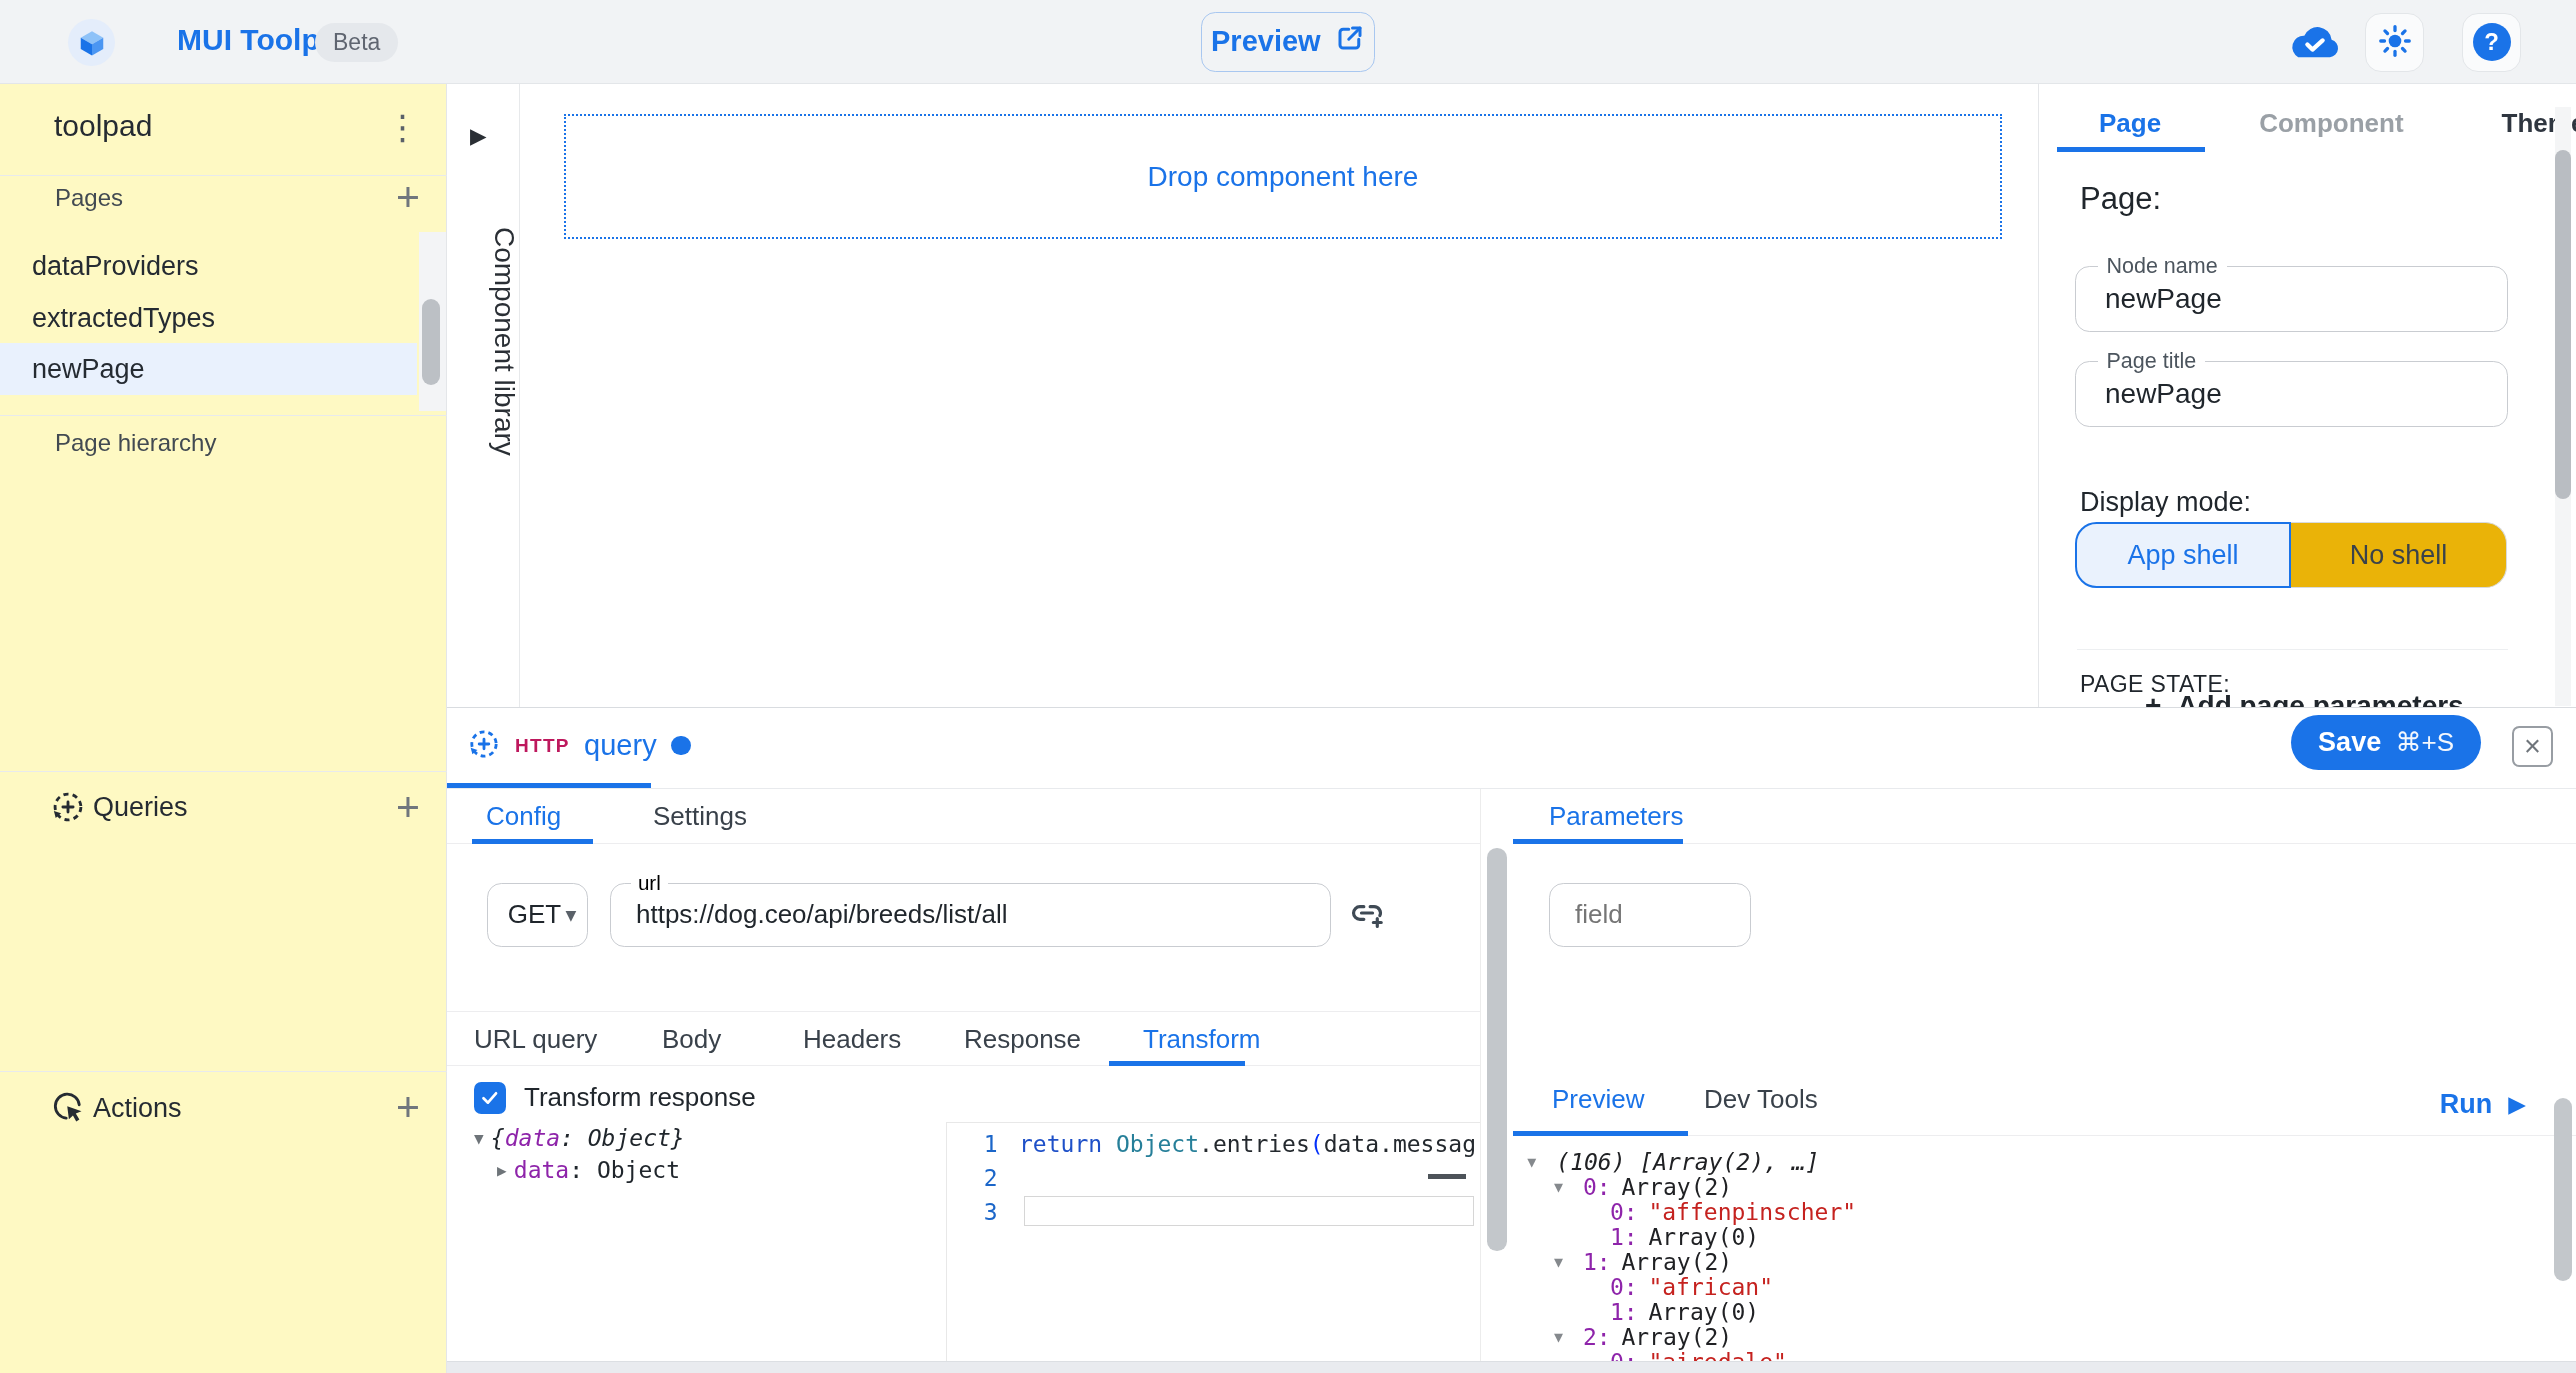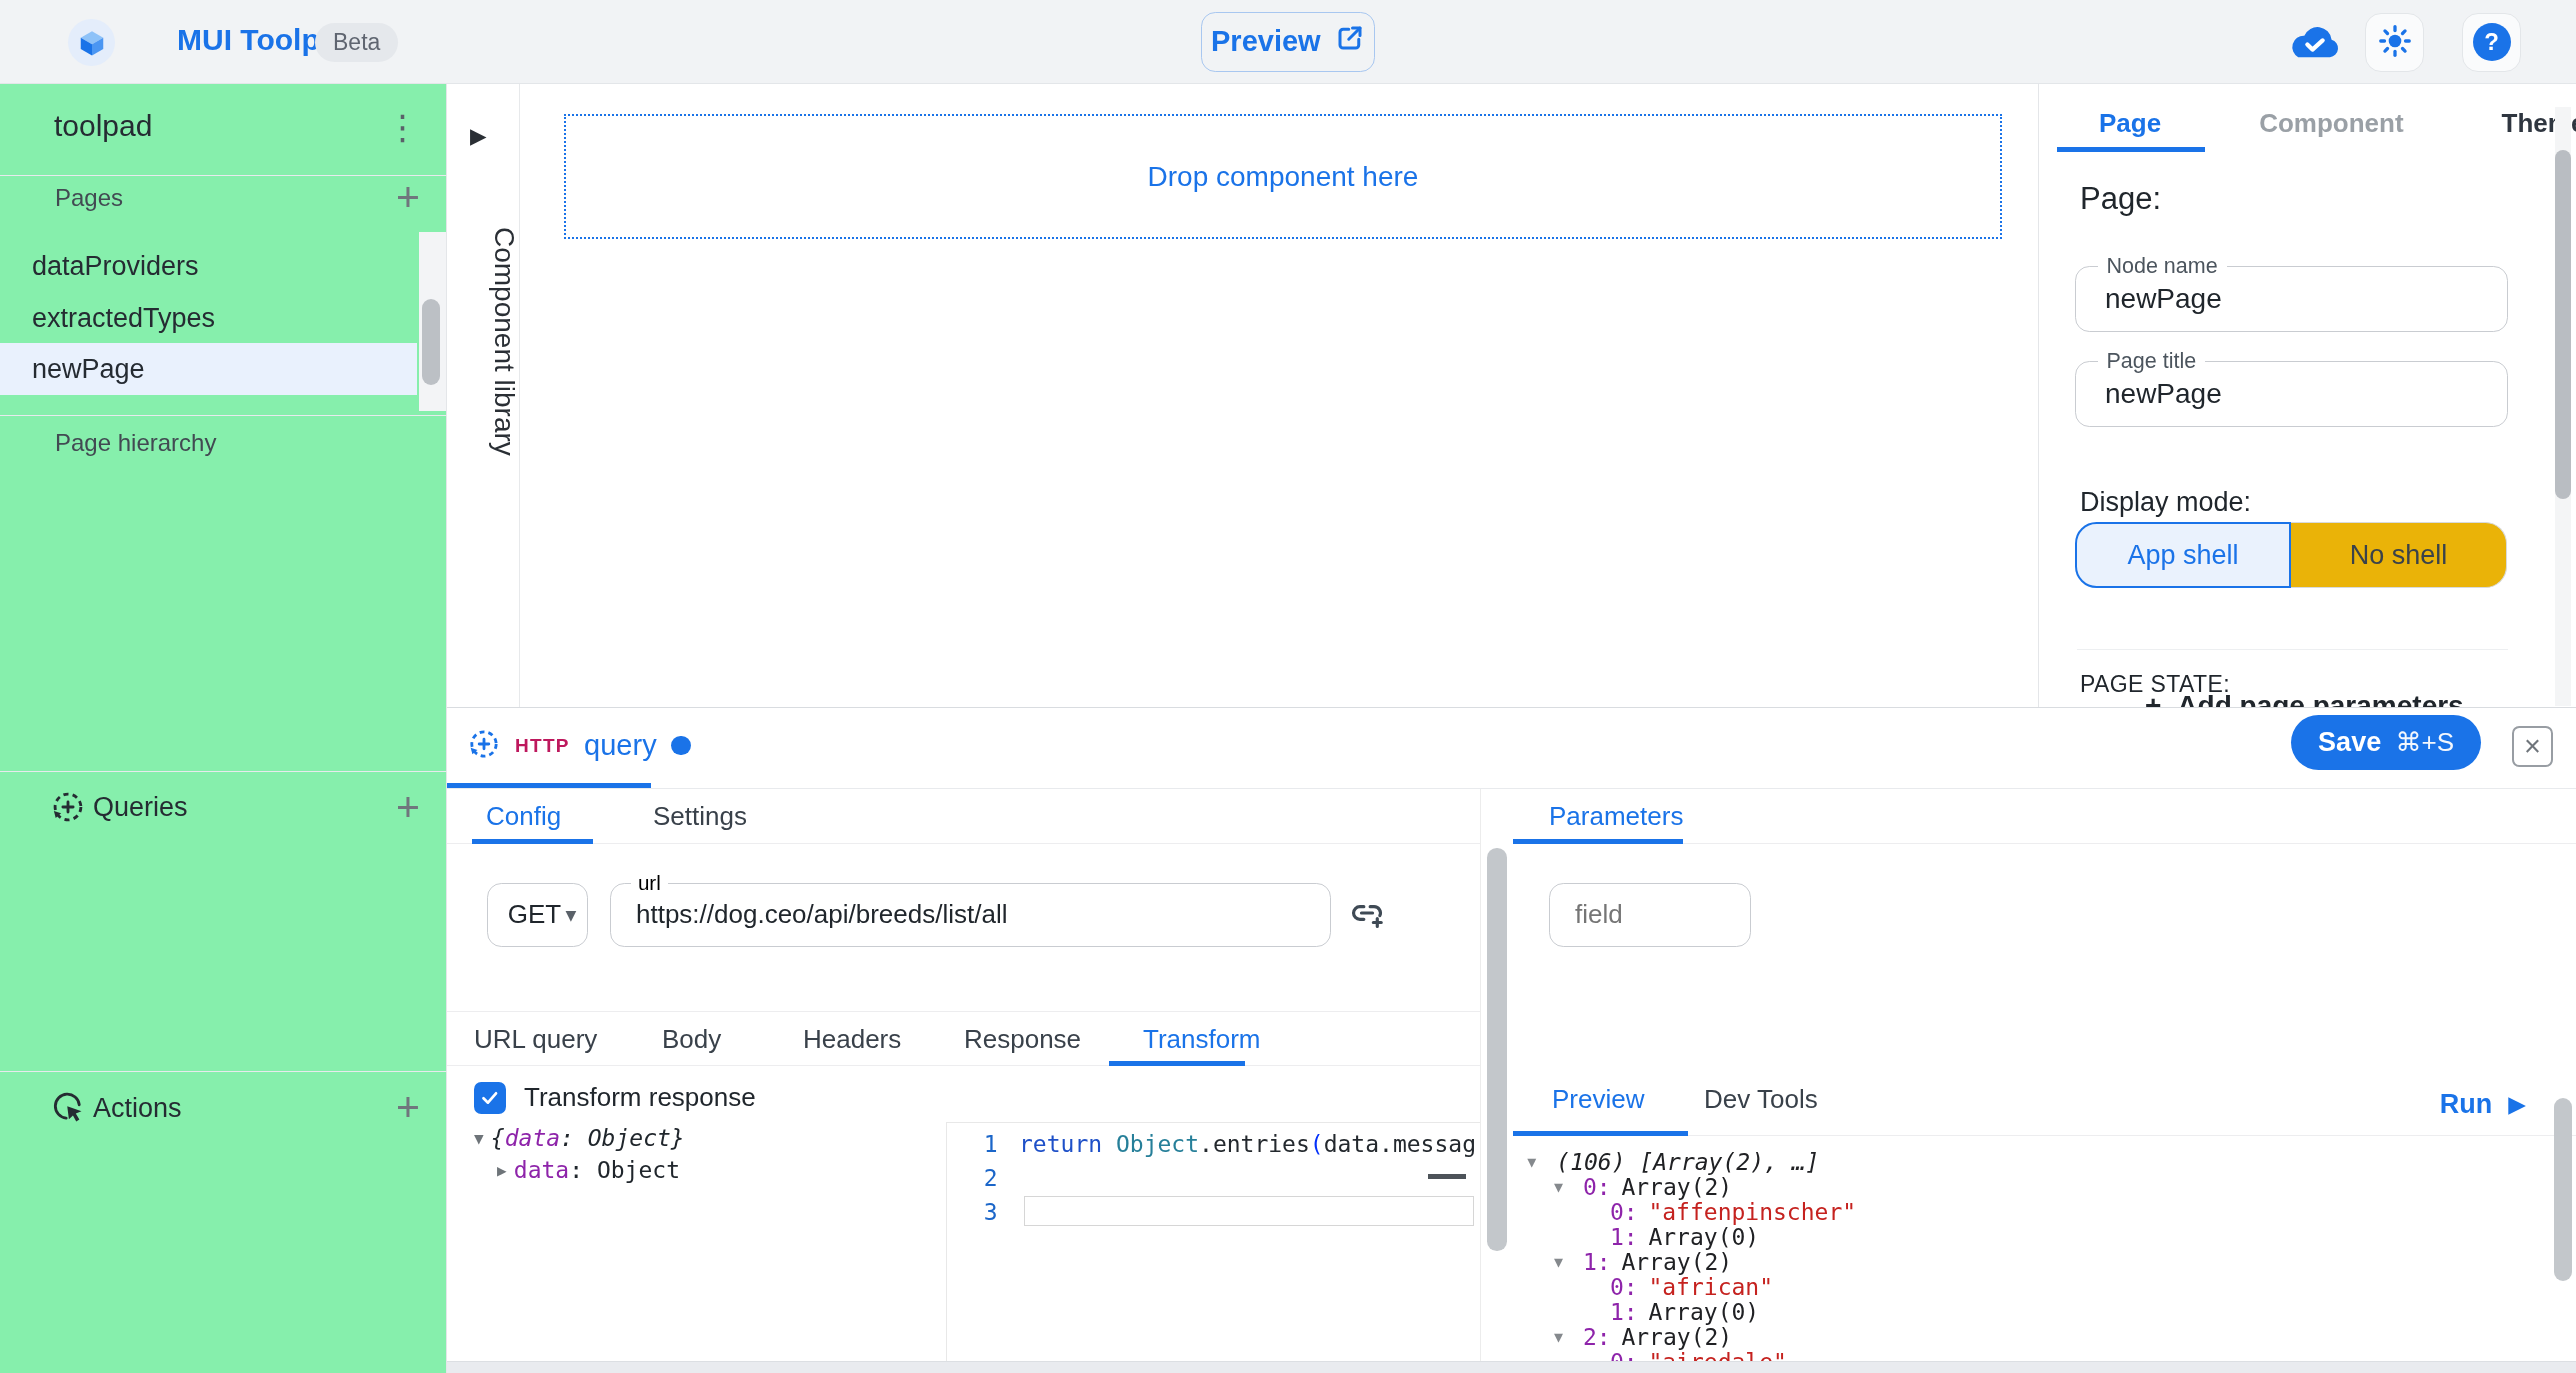--- a/index.html
+++ b/index.html
@@ -12,21 +12,21 @@
   .logo-wrap { position:absolute; left:68px; top:19px; width:47px; height:47px; border-radius:50%; background:#e4edfb; display:flex; align-items:center; justify-content:center; }
   .app-title { position:absolute; left:129px; top:23px; font-size:30px; font-weight:bold; color:#1a73e8;margin-left:48px; }
   .beta-pill { position:absolute; left:315px; top:23px; height:39px; padding:0 18px; background:#e5e8ec; border-radius:19.7px; font-size:23px; color:#5f6570; display:flex; align-items:center; }
   .preview-btn { position:absolute; left:1201px; top:11.6px; width:174px; height:60px; border:1.8px solid #a8c7f0; border-radius:14.3px; display:flex; align-items:center; justify-content:center; gap:14.3px; background:transparent; cursor:pointer; }
   .preview-btn span { font-size:29px; font-weight:600; color:#1a73e8; }
   .hdr-iconbtn { position:absolute; top:12.5px; width:59px; height:59px; border:1.8px solid #e3e6e9; border-radius:16px; background:#fafbfc; display:flex; align-items:center; justify-content:center; }
   .cloud-wrap { position:absolute; left:2286px; top:21.5px; width:57px; height:43px; }
   .help-circle { width:38px; height:38px; border-radius:50%; background:#1a73e8; color:#fff; font-size:24px; font-weight:bold; display:flex; align-items:center; justify-content:center; }
 
   
-  .sidebar { position:absolute; left:0; top:84px; width:447px; height:1290px; background:#86efac; border-right:0.9px solid #e4e6e9; }
+  .sidebar { position:absolute; left:0; top:84px; width:447px; height:1290px; background:#fef9c3; border-right:0.9px solid #e4e6e9; }
   .project-title { position:absolute; left:54px; top:25px; font-size:30px; color:#252b32; }
   .kebab { position:absolute; left:379px; top:16px; width:47px; height:54px; font-size:34px; color:#5a6169; display:flex; align-items:center; justify-content:center; }
   .sb-div { position:absolute; left:0; width:447px; height:0; border-top:0.9px solid #e8eaed; }
   .sec-label { position:absolute; left:55px; font-size:24px; color:#424a52; }
   .plus-btn { position:absolute; left:383px; width:50px; height:50px; font-size:41px; font-weight:300; color:#70767d; display:flex; align-items:center; justify-content:center; }
   .page-row { position:absolute; left:0; width:417px; height:52px; display:flex; align-items:center; padding-left:32px; font-size:27px; color:#252b32; }
   .page-row.selected { background:#e9f1fd; }
   .sb-track { position:absolute; left:419px; top:148px; width:27px; height:179px; background:#f3f4f6; }
   .sb-thumb { position:absolute; left:422px; top:215px; width:18px; height:86px; background:#bcc0c5; border-radius:9px; }
   .row-icon { position:absolute; width:36px; height:36px; }

